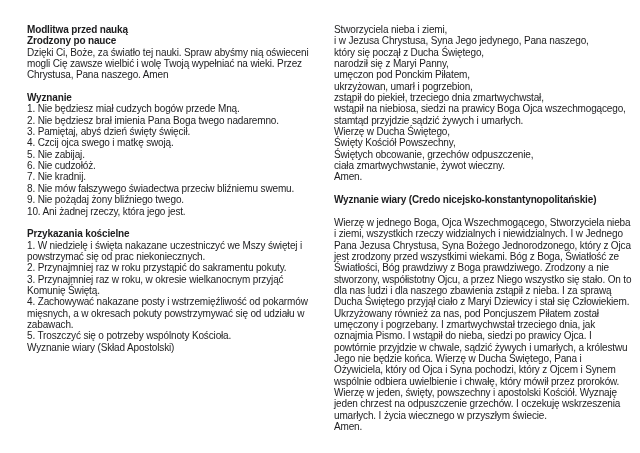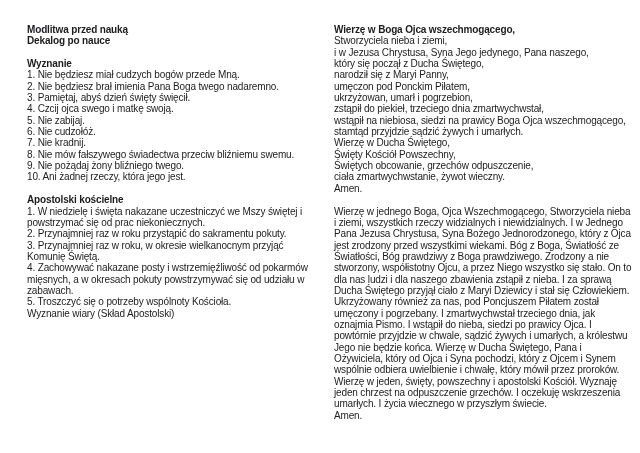--- a/index.html
+++ b/index.html
@@ -41,69 +41,70 @@
 
 <div class="page">
 
   <div class="col col-left">
 
     <div class="sec">
       <div class="hd">Modlitwa przed nauką</div>
     </div>
 
     <div class="sec tight">
-      <div class="hd"> Dekalog po nauce</div>
+      <div class="hd"> Zrodzony po nauce</div>
+      <div class="bd">Dzięki Ci, Boże, za światło tej nauki. Spraw abyśmy nią oświeceni mogli Cię zawsze wielbić i wolę Twoją wypełniać na wieki. Przez Chrystusa, Pana naszego. Amen</div>
     </div>
 
     <div class="sec">
       <div class="hd">Wyznanie</div>
       <div class="bd">1. Nie będziesz miał cudzych bogów przede Mną.
 2. Nie będziesz brał imienia Pana Boga twego nadaremno.
 3. Pamiętaj, abyś dzień święty święcił.
 4. Czcij ojca swego i matkę swoją.
 5. Nie zabijaj.
 6. Nie cudzołóż.
 7. Nie kradnij.
 8. Nie mów fałszywego świadectwa przeciw bliźniemu swemu.
 9. Nie pożądaj żony bliźniego twego.
 10. Ani żadnej rzeczy, która jego jest.</div>
     </div>
 
     <div class="sec">
-      <div class="hd">Apostolski kościelne</div>
+      <div class="hd">Przykazania kościelne</div>
       <div class="bd">1. W niedzielę i święta nakazane uczestniczyć we Mszy świętej i powstrzymać się od prac niekoniecznych.
 2. Przynajmniej raz w roku przystąpić do sakramentu pokuty.
 3. Przynajmniej raz w roku, w okresie wielkanocnym przyjąć Komunię Świętą.
 4. Zachowywać nakazane posty i wstrzemięźliwość od pokarmów mięsnych, a w okresach pokuty powstrzymywać się od udziału w zabawach.
 5. Troszczyć się o potrzeby wspólnoty Kościoła.
 Wyznanie wiary (Skład Apostolski)</div>
     </div>
 
   </div>
 
   <div class="col col-right">
 
     <div class="sec">
-      <div class="hd">Wierzę w Boga Ojca wszechmogącego,</div>
       <div class="bd">Stworzyciela nieba i ziemi,
 i w Jezusa Chrystusa, Syna Jego jedynego, Pana naszego,
 który się począł z Ducha Świętego,
 narodził się z Maryi Panny,
 umęczon pod Ponckim Piłatem,
 ukrzyżowan, umarł i pogrzebion,
 zstąpił do piekieł, trzeciego dnia zmartwychwstał,
 wstąpił na niebiosa, siedzi na prawicy Boga Ojca wszechmogącego,
 stamtąd przyjdzie sądzić żywych i umarłych.
 Wierzę w Ducha Świętego,
 Święty Kościół Powszechny,
 Świętych obcowanie, grzechów odpuszczenie,
 ciała zmartwychwstanie, żywot wieczny.
 Amen.</div>
     </div>
 
     <div class="sec">
+      <div class="hd">Wyznanie wiary (Credo nicejsko-konstantynopolitańskie)</div>
       <div class="bd spaced">Wierzę w jednego Boga, Ojca Wszechmogącego, Stworzyciela nieba i ziemi, wszystkich rzeczy widzialnych i niewidzialnych. I w Jednego Pana Jezusa Chrystusa, Syna Bożego Jednorodzonego, który z Ojca jest zrodzony przed wszystkimi wiekami. Bóg z Boga, Światłość ze Światłości, Bóg prawdziwy z Boga prawdziwego. Zrodzony a nie stworzony, współistotny Ojcu, a przez Niego wszystko się stało. On to dla nas ludzi i dla naszego zbawienia zstąpił z nieba. I za sprawą Ducha Świętego przyjął ciało z Maryi Dziewicy i stał się Człowiekiem. Ukrzyżowany również za nas, pod Poncjuszem Piłatem został umęczony i pogrzebany. I zmartwychwstał trzeciego dnia, jak oznajmia Pismo. I wstąpił do nieba, siedzi po prawicy Ojca. I powtórnie przyjdzie w chwale, sądzić żywych i umarłych, a królestwu Jego nie będzie końca. Wierzę w Ducha Świętego, Pana i Ożywiciela, który od Ojca i Syna pochodzi, który z Ojcem i Synem wspólnie odbiera uwielbienie i chwałę, który mówił przez proroków. Wierzę w jeden, święty, powszechny i apostolski Kościół. Wyznaję jeden chrzest na odpuszczenie grzechów. I oczekuję wskrzeszenia umarłych. I życia wiecznego w przyszłym świecie.
 Amen.</div>
     </div>
 
   </div>
 
 </div>
 
 </body></html>

